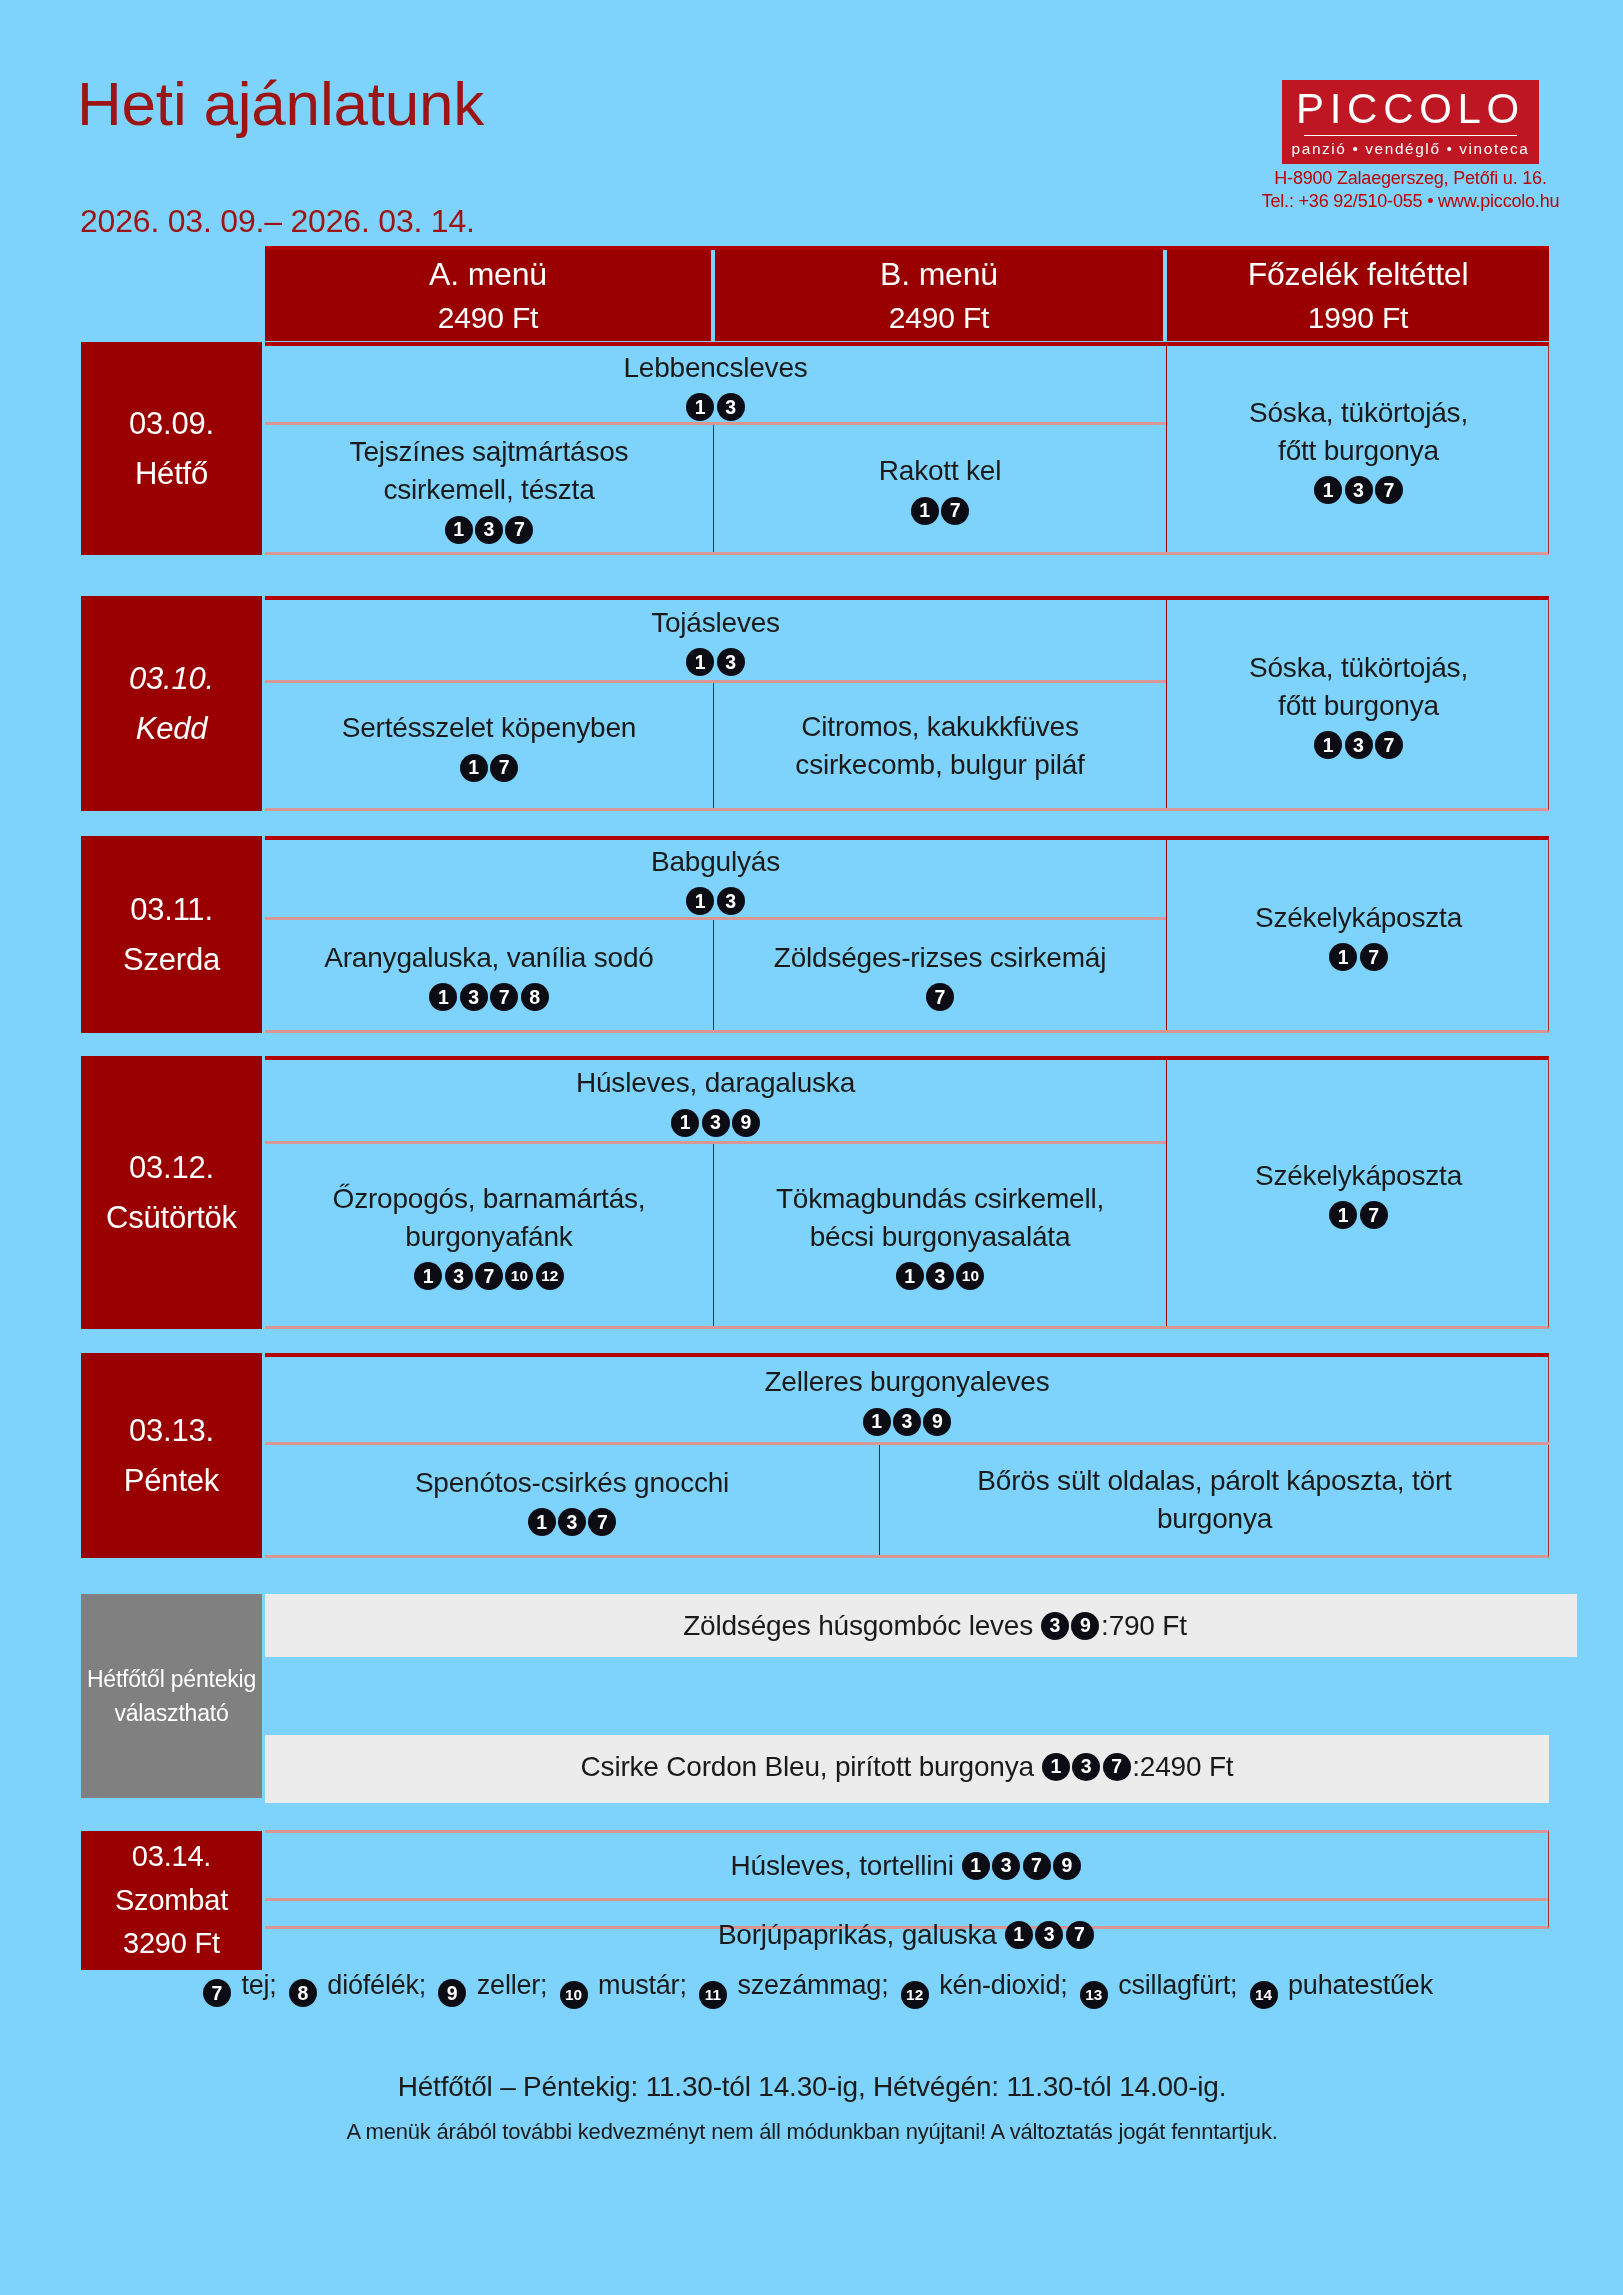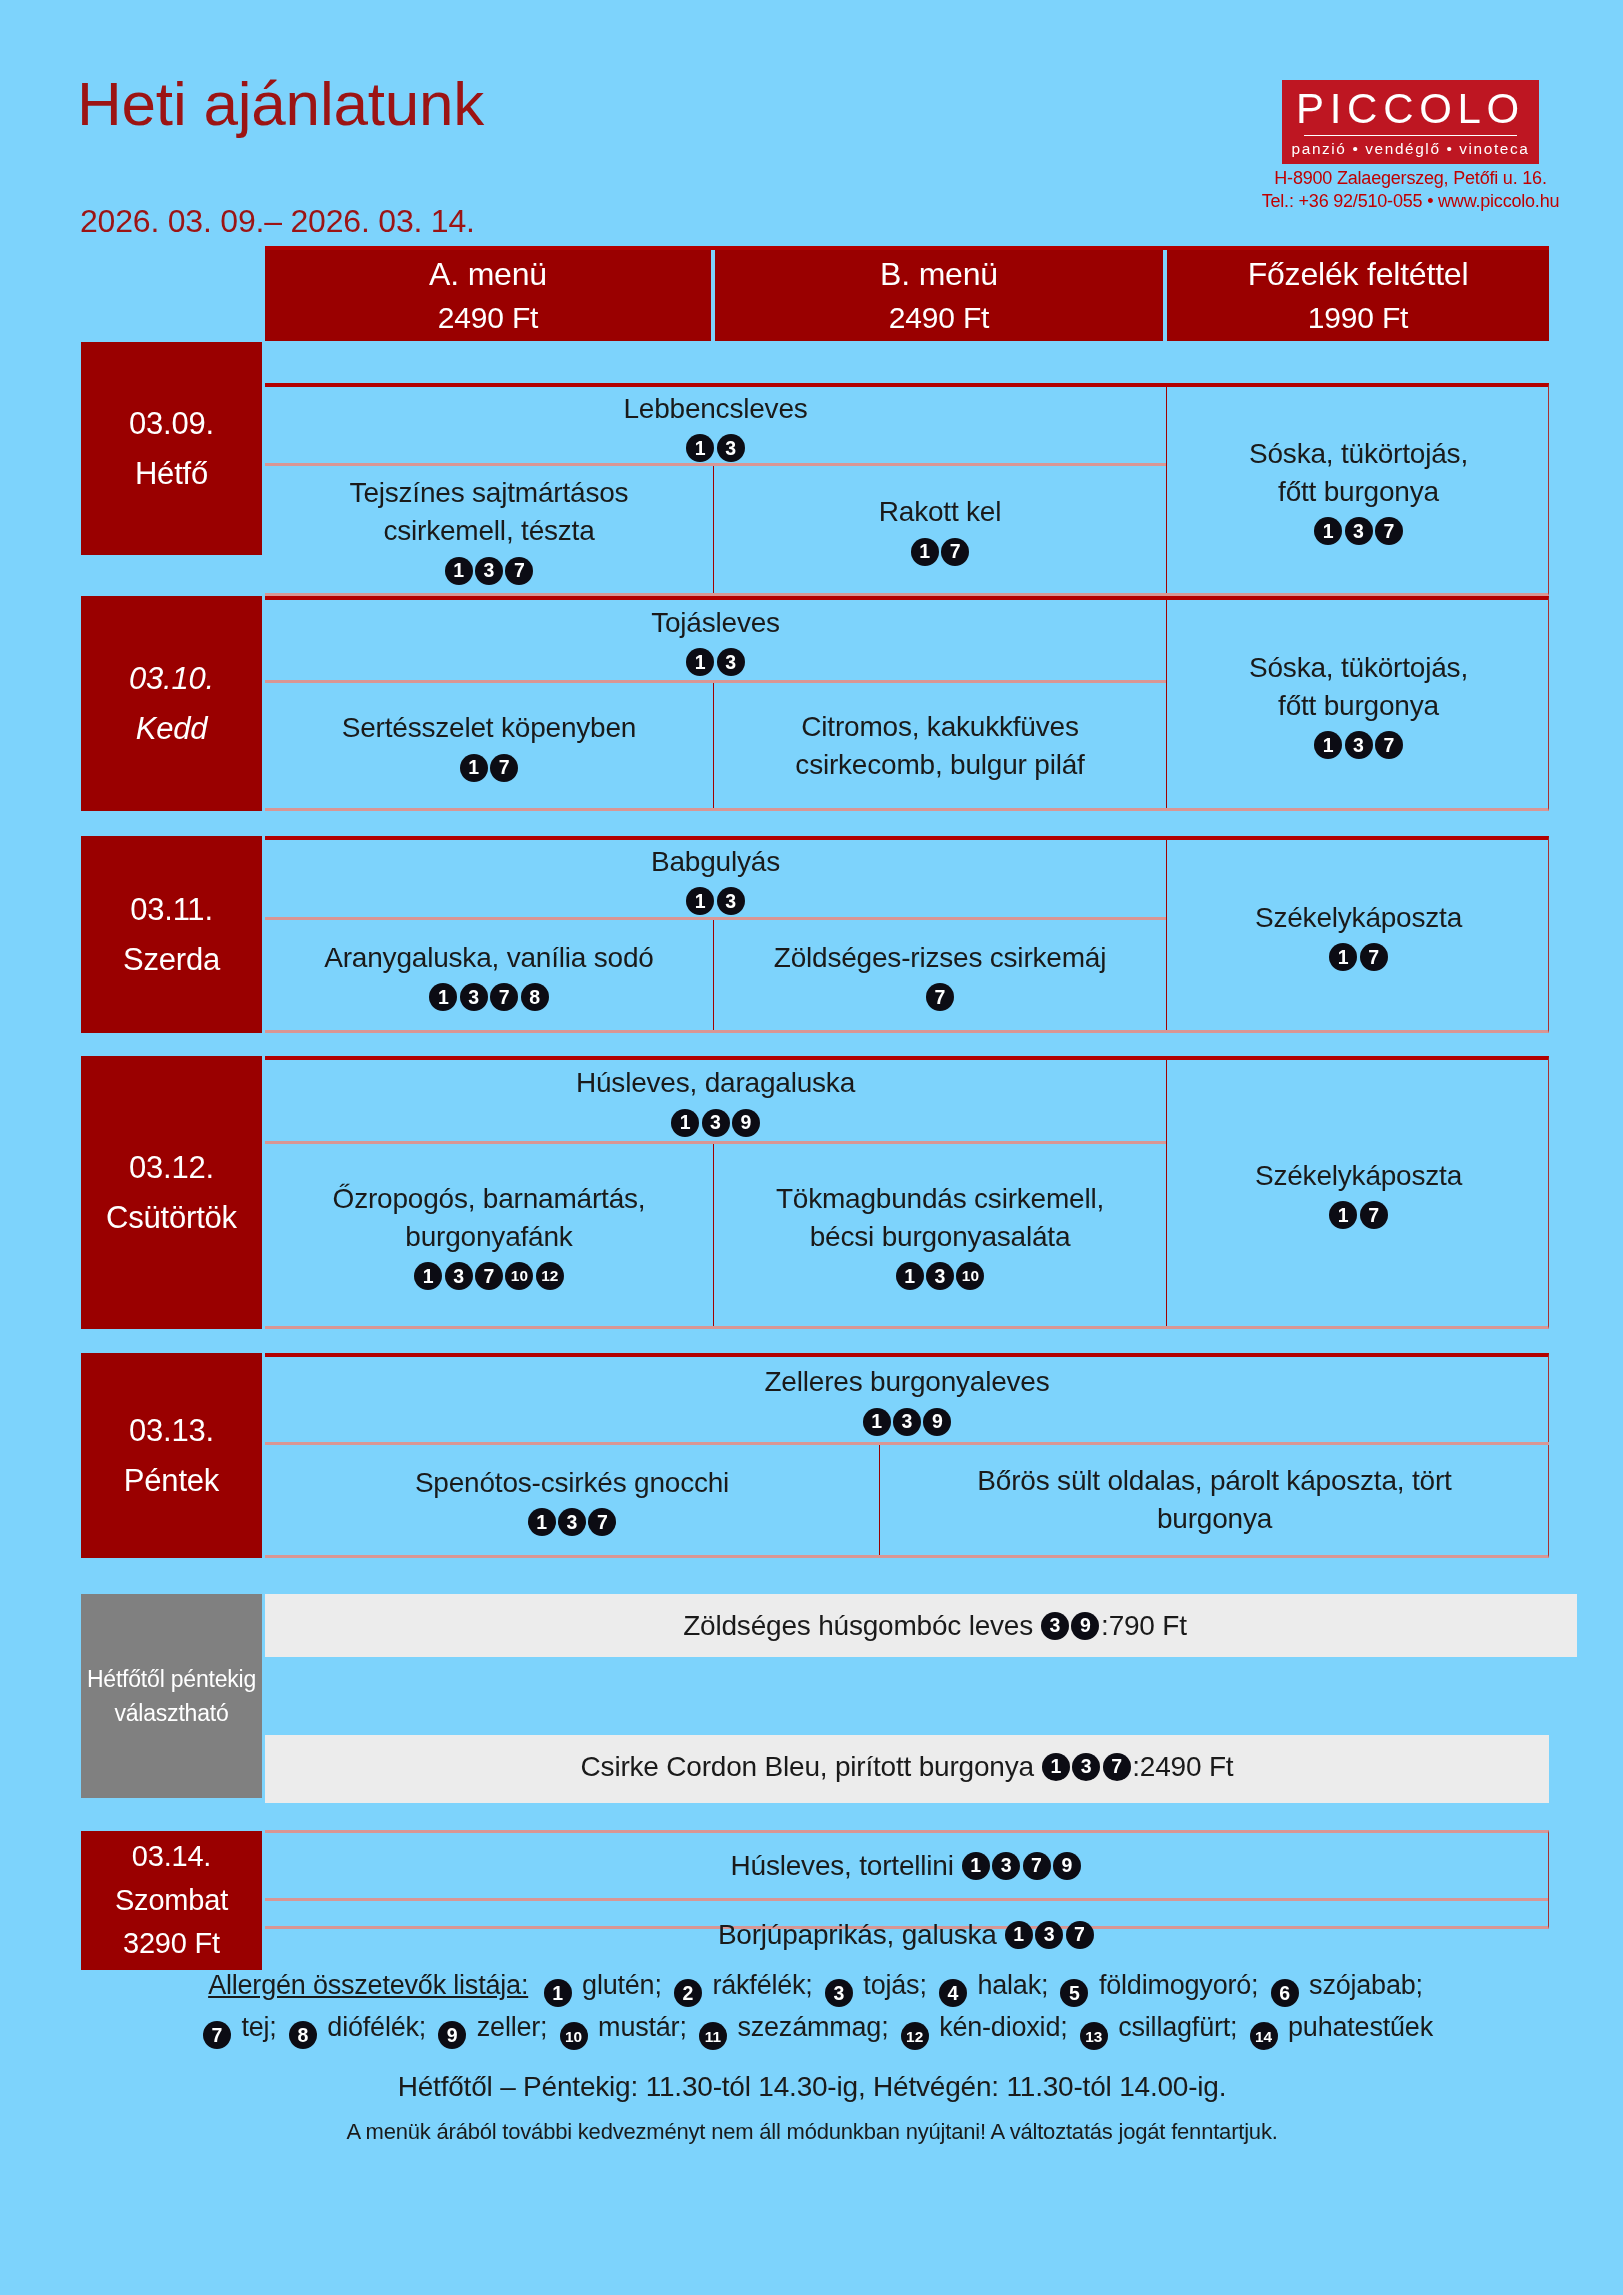--- a/index.html
+++ b/index.html
@@ -100,21 +100,21 @@
     <div class="hcell">
       <div class="hlabel">Főzelék feltéttel</div>
       <div class="hprice">1990 Ft</div>
     </div>
   </div>
 
   <div class="day-cell" style="top:342px;height:213px;">
     <div>03.09.</div>
     <div>Hétfő</div>
   </div>
-  <div class="day-content" style="top:342px;height:213px;grid-template-rows:79px 1fr;margin-top:41px;">
+  <div class="day-content" style="top:342px;height:213px;grid-template-rows:79px 1fr;">
     <div class="cell soup">
       <div class="txt">Lebbencsleves</div>
       <div class="badges">
           <span class="badge">1</span>
           <span class="badge">3</span>
         </div>
     </div>
     <div class="cell cell-a">
       <div class="txt">Tejszínes sajtmártásos csirkemell, tészta</div>
       <div class="badges">
@@ -328,24 +328,20 @@
       <span class="badges inline">
           <span class="badge">1</span>
           <span class="badge">3</span>
           <span class="badge">7</span>
         </span>
     </div>
   </div>
 
   <div class="legend">
     <div>
-      <span class="legend-title">Allergén összetevők listája:</span>
-      <span><span class="badge">1</span> glutén; <span class="badge">2</span> rákfélék; <span class="badge">3</span> tojás; <span class="badge">4</span> halak; <span class="badge">5</span> földimogyoró; <span class="badge">6</span> szójabab; </span>
-    </div>
-    <div>
       <span><span class="badge">7</span> tej; <span class="badge">8</span> diófélék; <span class="badge">9</span> zeller; <span class="badge badge-2d">10</span> mustár; <span class="badge badge-2d">11</span> szezámmag; <span class="badge badge-2d">12</span> kén-dioxid; <span class="badge badge-2d">13</span> csillagfürt; <span class="badge badge-2d">14</span> puhatestűek</span>
     </div>
   </div>
 
   <div class="hours">Hétfőtől – Péntekig: 11.30-tól 14.30-ig, Hétvégén: 11.30-tól 14.00-ig.</div>
   <div class="disclaimer">A menük árából további kedvezményt nem áll módunkban nyújtani! A változtatás jogát fenntartjuk.</div>
 
 </div>
 
 

